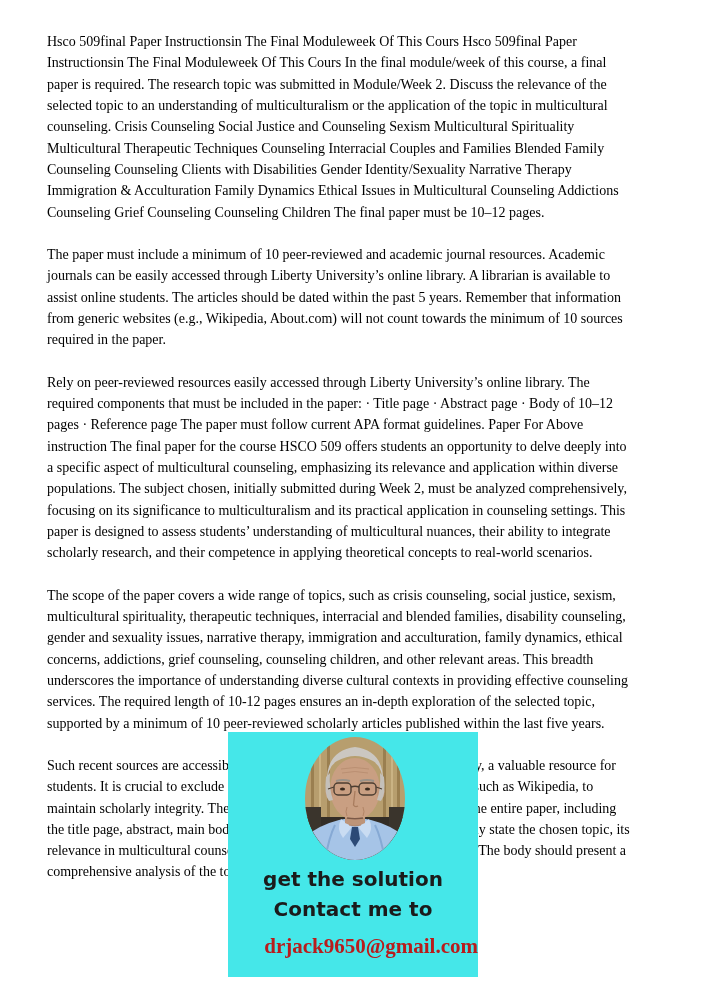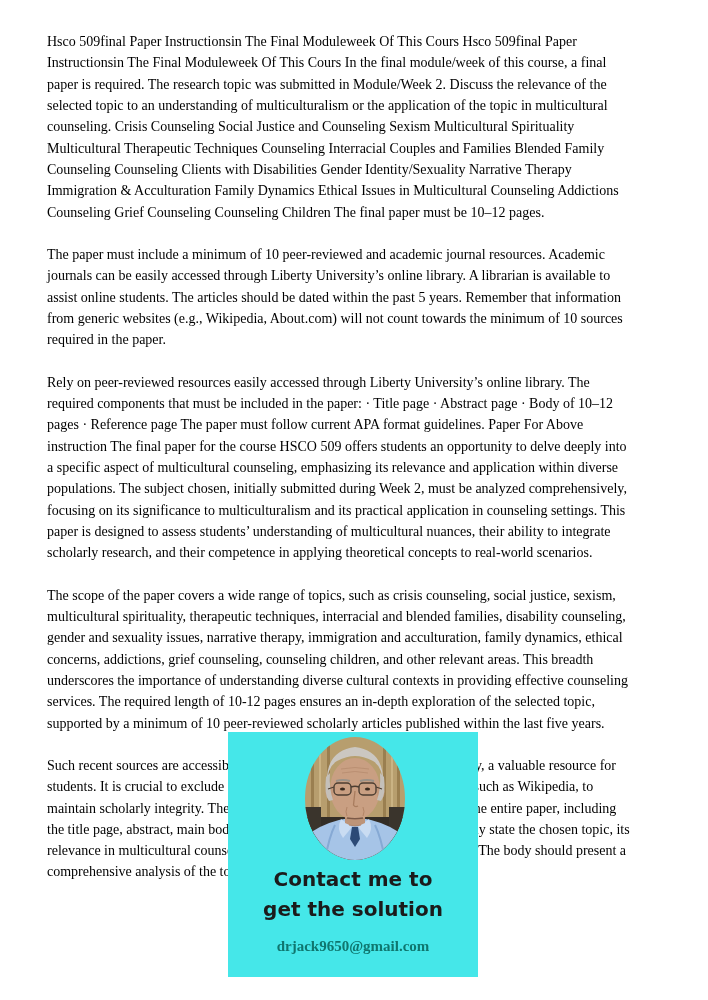--- a/index.html
+++ b/index.html
@@ -44,26 +44,26 @@
     text-align: center;
     font-family: "DejaVu Sans", "Liberation Sans", sans-serif;
     font-weight: 700;
     font-size: 20px;
     line-height: 30px;
     color: #1b1b1b;
   }
   .ad .email {
     position: absolute;
     top: 202px; left: 0; right: 0;
-    text-align: center;
+    text-align: right;
     font-family: "Liberation Serif", "DejaVu Serif", serif;
     font-weight: 700;
-    font-size: 15px;
+    font-size: 21px;
     line-height: 24px;
-    color: #0f766e;
+    color: #b91c1c;
   }
 </style>
 </head>
 <body>
 
 <div class="page">
 
   <div class="doc-text">
     <p>Hsco 509final Paper Instructionsin The Final Moduleweek Of This Cours Hsco 509final Paper Instructionsin The Final Moduleweek Of This Cours In the final module/week of this course, a final paper is required. The research topic was submitted in Module/Week 2. Discuss the relevance of the selected topic to an understanding of multiculturalism or the application of the topic in multicultural counseling. Crisis Counseling Social Justice and Counseling Sexism Multicultural Spirituality Multicultural Therapeutic Techniques Counseling Interracial Couples and Families Blended Family Counseling Counseling Clients with Disabilities Gender Identity/Sexuality Narrative Therapy Immigration &amp; Acculturation Family Dynamics Ethical Issues in Multicultural Counseling Addictions Counseling Grief Counseling Counseling Children The final paper must be 10–12 pages.</p>
     <p>The paper must include a minimum of 10 peer-reviewed and academic journal resources. Academic journals can be easily accessed through Liberty University’s online library. A librarian is available to assist online students. The articles should be dated within the past 5 years. Remember that information from generic websites (e.g., Wikipedia, About.com) will not count towards the minimum of 10 sources required in the paper.</p>
@@ -115,19 +115,19 @@
           <ellipse cx="37.5" cy="52" rx="2.6" ry="1.6" fill="#38291e"></ellipse>
           <ellipse cx="62.5" cy="52" rx="2.6" ry="1.6" fill="#38291e"></ellipse>
           <path d="M50,54 L48.5,68 Q50,70.5 53,69" stroke="#a87c5e" stroke-width="1.3" fill="none"></path>
           <path d="M42,70 Q40,75 42,79 M58,70 Q60,75 58,79" stroke="#b08264" stroke-width="0.9" fill="none"></path>
           <path d="M42,81 Q50,82.5 58,81" stroke="#7c5947" stroke-width="1.6" fill="none"></path>
           <path d="M44,88 Q50,90 56,88" stroke="#b08264" stroke-width="0.9" fill="none"></path>
         </g>
       </svg>
     </div>
     <div class="headline">
+      <div>get the solution</div>
       <div>Contact me to</div>
-      <div>get the solution</div>
     </div>
     <div class="email">drjack9650@gmail.com</div>
   </div>
 
 </div>
 
 </body></html>

